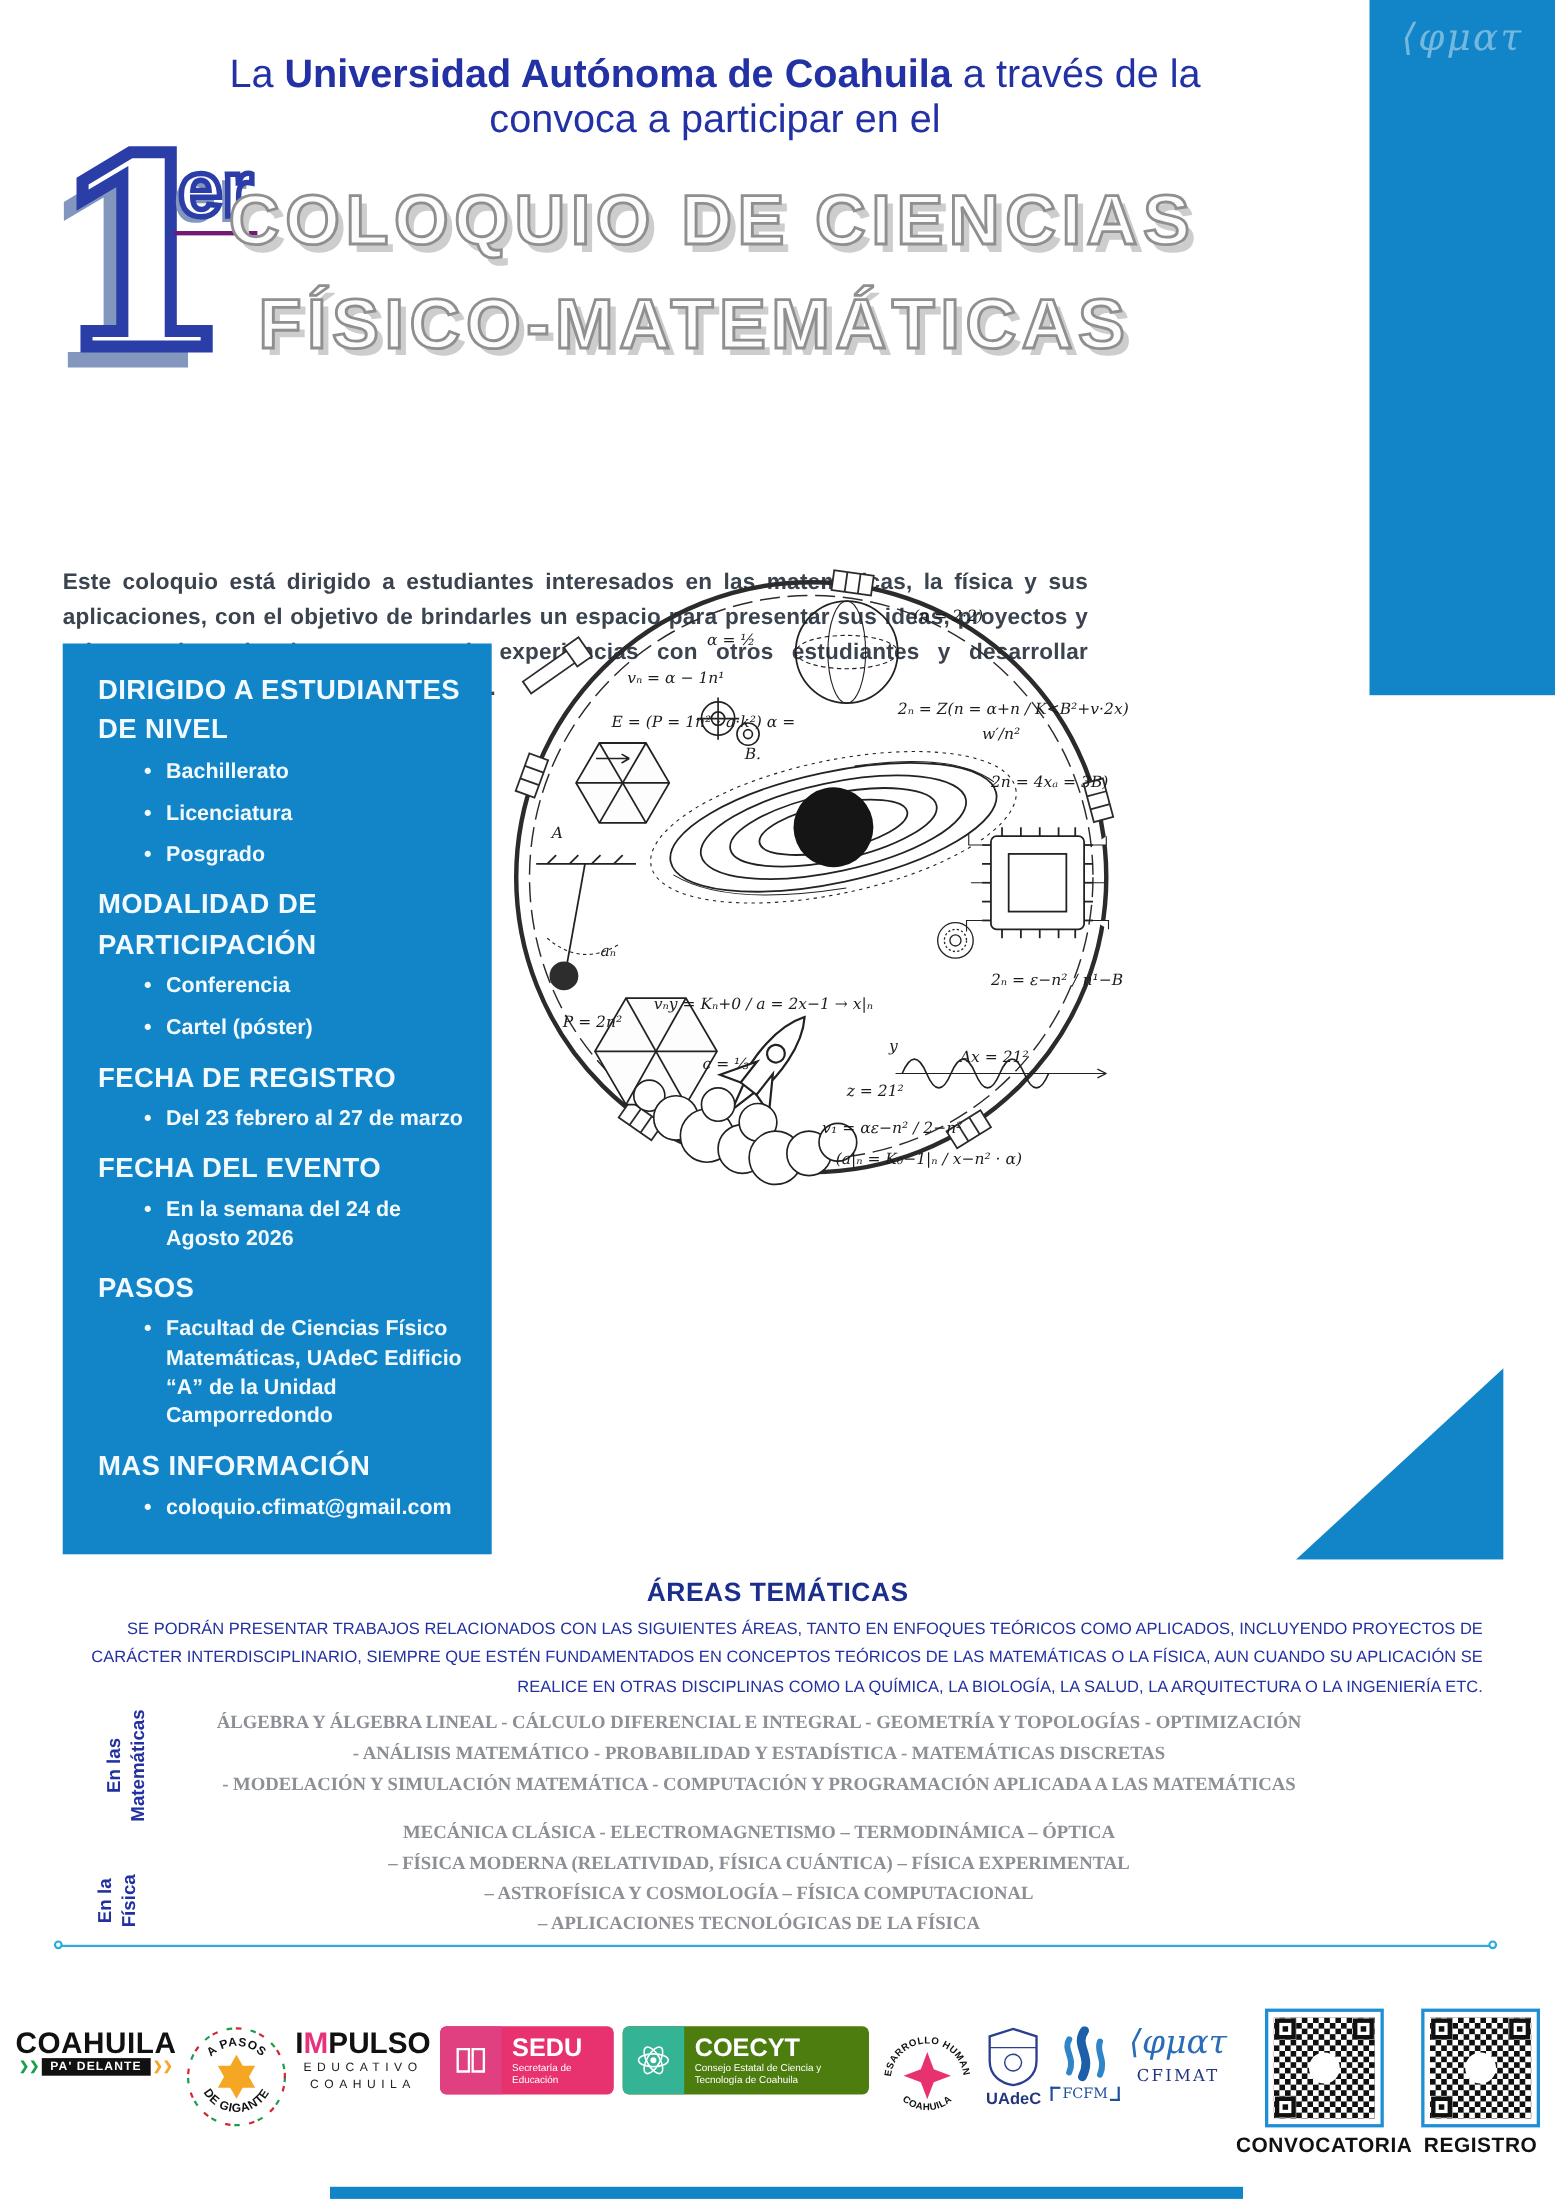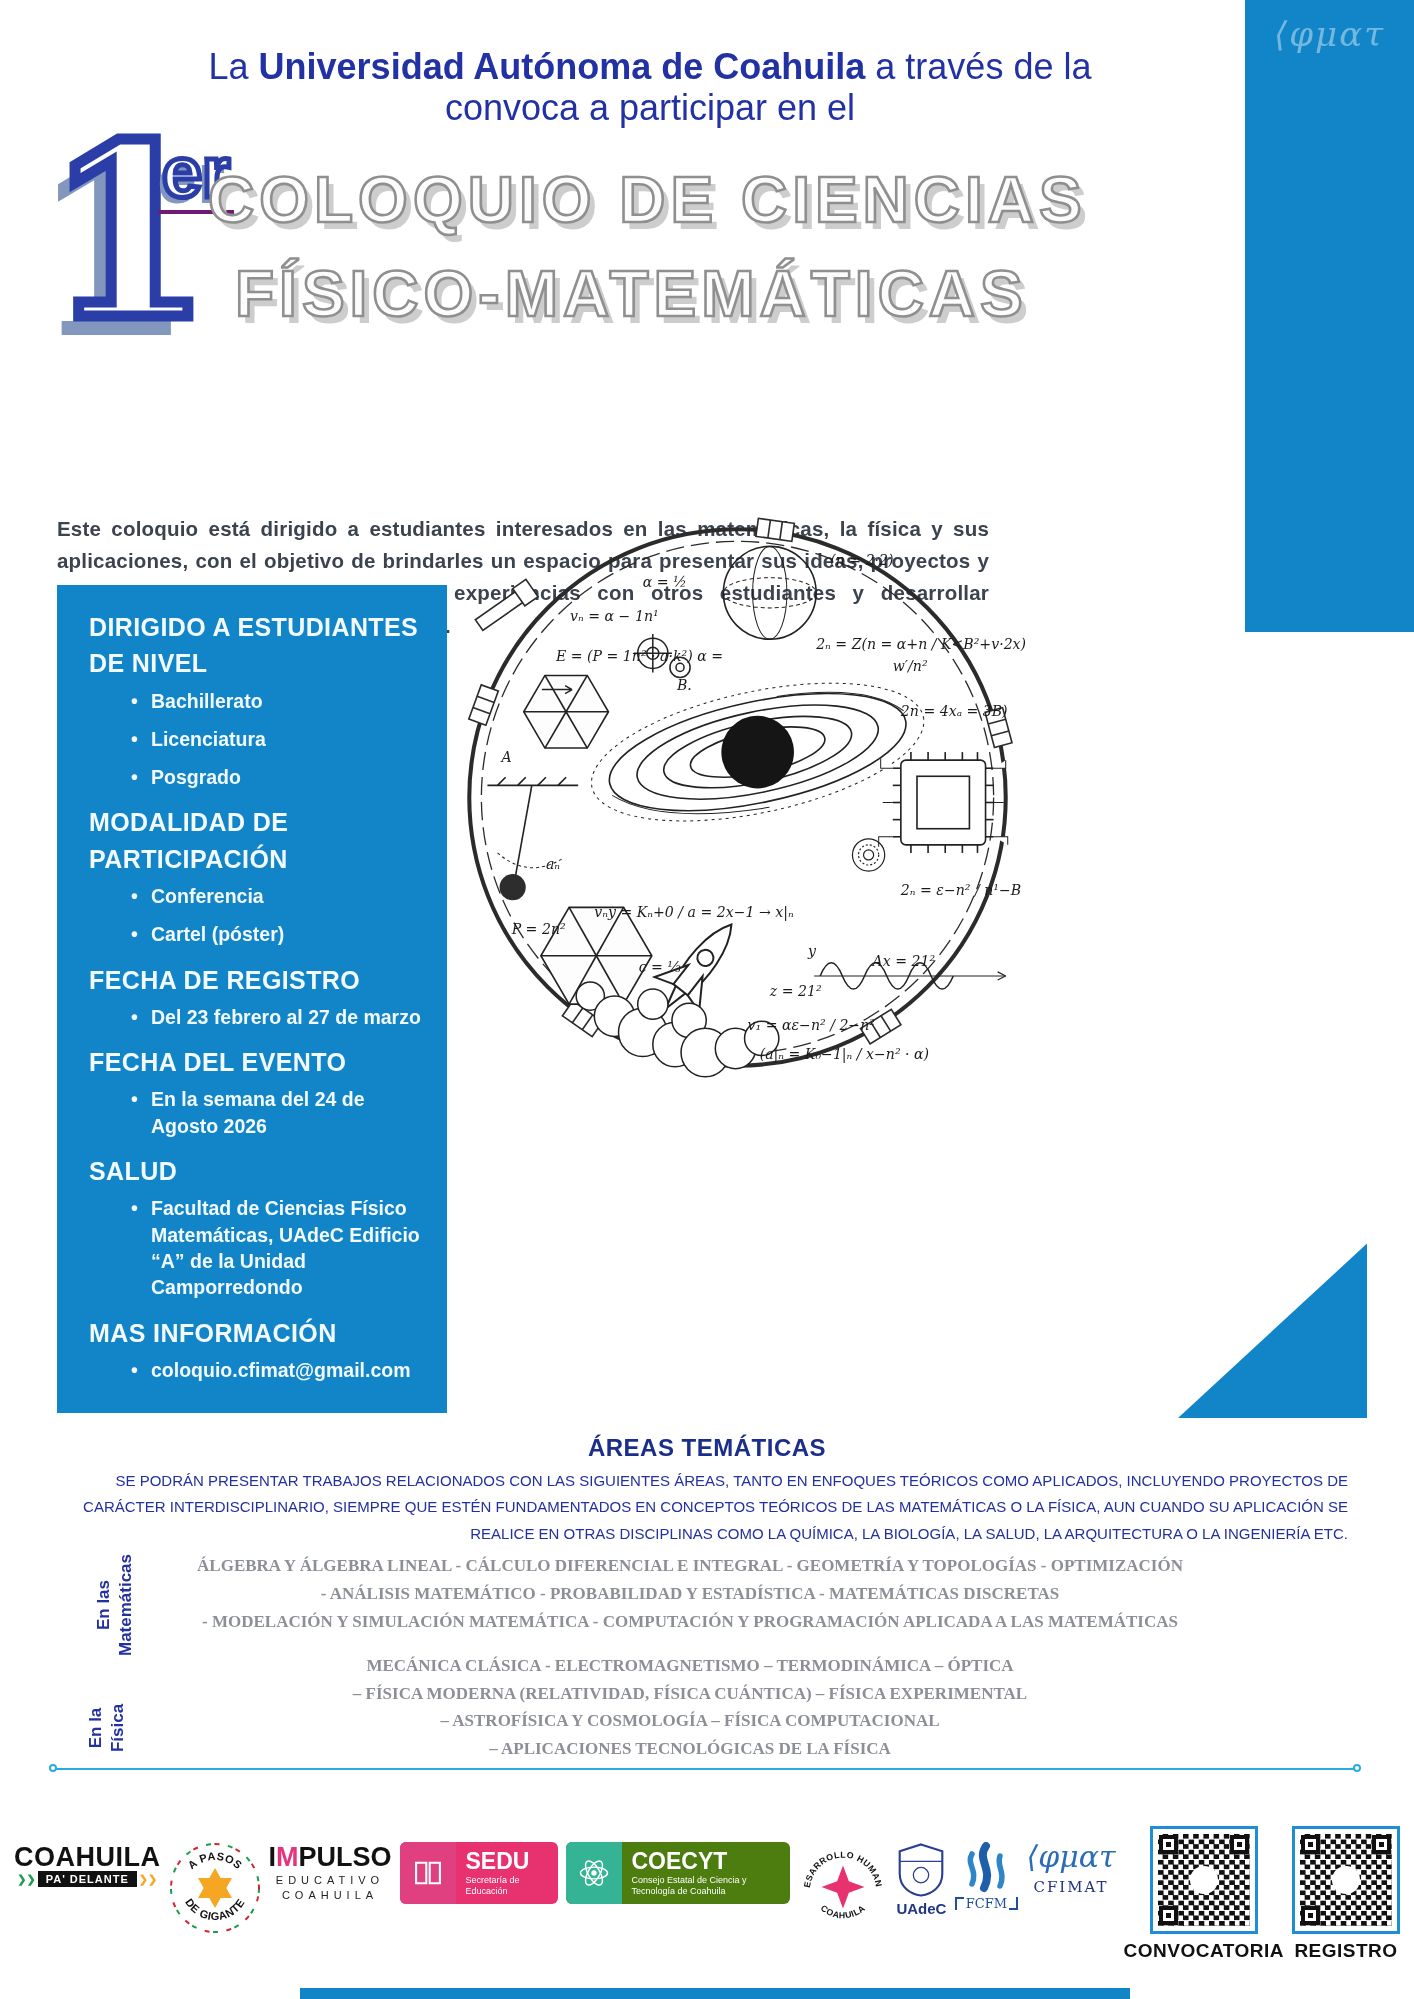--- a/index.html
+++ b/index.html
@@ -138,21 +138,21 @@
     <li>Cartel (póster)</li>
   </ul>
   <h3>FECHA DE REGISTRO</h3>
   <ul>
     <li>Del 23 febrero al 27 de marzo</li>
   </ul>
   <h3>FECHA DEL EVENTO</h3>
   <ul>
     <li>En la semana del 24 de Agosto 2026</li>
   </ul>
-  <h3>SALUD</h3>
+  <h3>PASOS</h3>
   <ul>
     <li>Facultad de Ciencias Físico Matemáticas, UAdeC Edificio “A” de la Unidad Camporredondo</li>
   </ul>
   <h3>MAS INFORMACIÓN</h3>
   <ul>
     <li>coloquio.cfimat@gmail.com</li>
   </ul>
 </div>
 
 <svg class="abs ill" viewBox="0 0 580 600">

